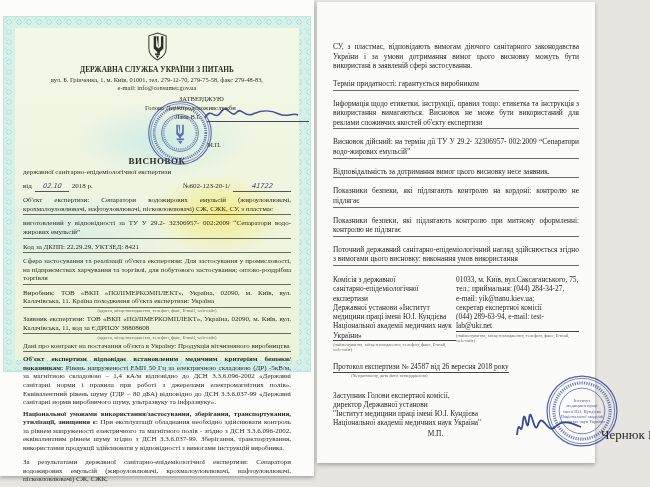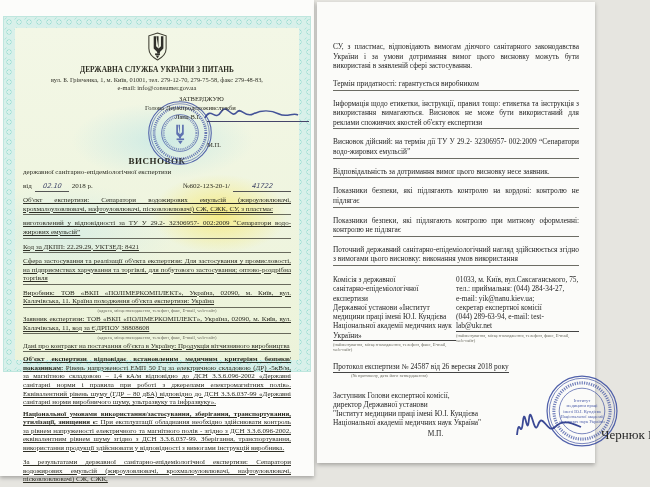--- a/index.html
+++ b/index.html
@@ -41,21 +41,21 @@
   .doc-title{font-weight:bold;font-size:9px;text-align:center;letter-spacing:.5px;margin-top:2px;}
   .doc-sub{font-weight:normal;font-size:7px;text-align:left;margin-top:1px;}
 
   .daterow{display:flex;margin-top:6px;font-size:7px;}
   .hand{font-style:italic;color:#3a3f63;font-family:"DejaVu Sans",cursive;font-size:6.5px;transform:skewX(-8deg);display:inline-block;}
   .slot{display:inline-block;border-bottom:.8px solid #555;text-align:center;}
   .slot-date{min-width:34px;margin:0 3px;}
   .slot-num{min-width:58px;margin-left:3px;}
   .spacer{flex:1;}
 
-  .para{margin-top:4px;text-decoration:underline;}
+  .para{margin-top:4px;}
   .rule{border-bottom:.8px solid rgba(60,60,50,.75);padding-bottom:1px;}
   .tiny{font-size:4.6px;color:#6b6b60;text-align:center;line-height:1.1;margin-top:.5px;}
   b.lead{font-weight:bold;}
 
   
   .right-body{position:relative;height:100%;box-sizing:border-box;padding:40px 16px 0;font-size:7.4px;line-height:1.3;color:#262626;text-align:justify;}
   .rpara{margin-top:8px;}
   .commission{display:flex;margin-top:9px;text-align:left;}
   .com-col{width:50%;line-height:1.25;}
   .com-col .u{border-bottom:.8px solid #444;display:inline-block;padding-bottom:.5px;}

